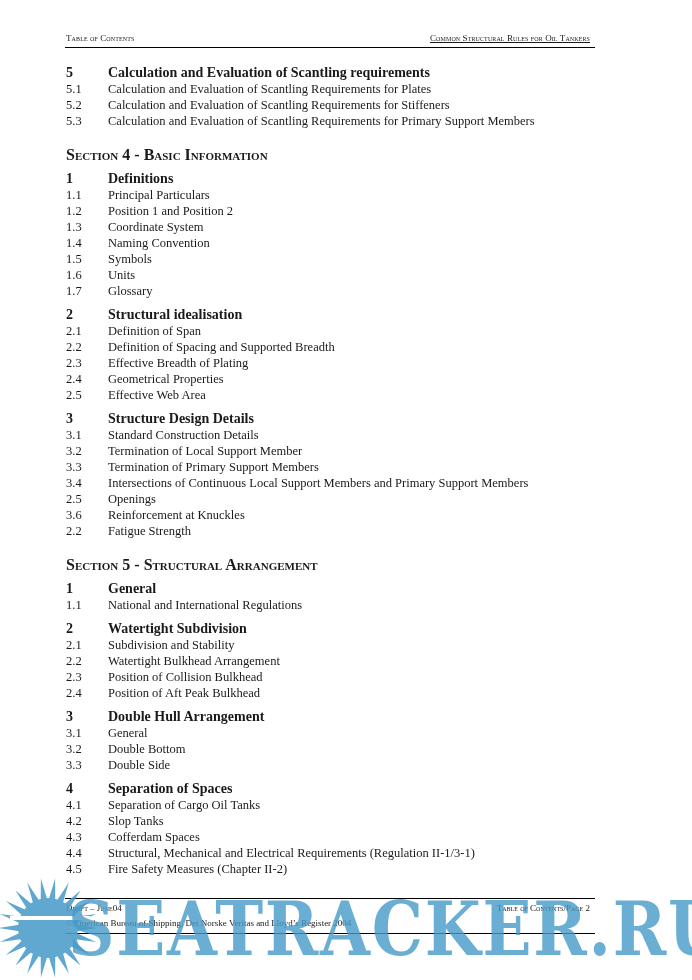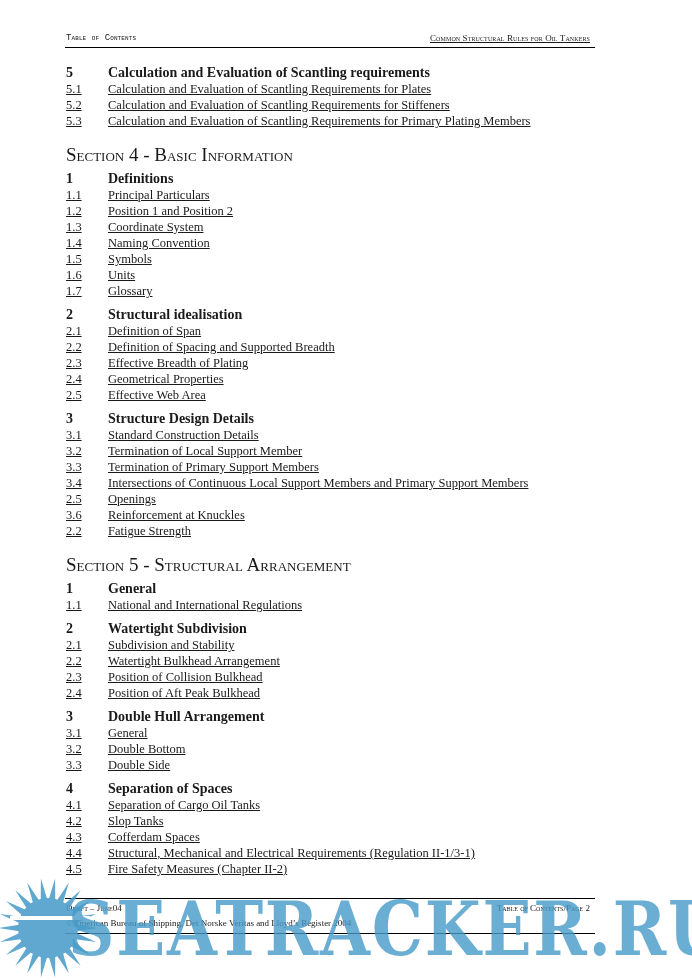--- a/index.html
+++ b/index.html
@@ -6,30 +6,30 @@
   body {
     width: 692px; height: 980px; position: relative; overflow: hidden;
     background: #ffffff; color: #1a1a1a;
     font-family: "Liberation Serif", "DejaVu Serif", serif;
   }
   .header {
     position: absolute; left: 65px; top: 33px; width: 530px; height: 14px;
     border-bottom: 1.2px solid #000;
     font-size: 9px; font-variant: small-caps; letter-spacing: 0.1px;
   }
-  .header .left { position: absolute; left: 1px; top: 0; font-family: Liberation Mono, monospace; }
+  .header .left { position: absolute; left: 1px; top: 0; }
   .header .right { position: absolute; right: 5px; top: 0; text-decoration: underline; }
   .content { position: absolute; left: 66px; top: 64px; width: 560px; }
   .section-title {
-    font-size: 19px; font-weight: normal; font-variant: small-caps;
+    font-size: 16px; font-weight: bold; font-variant: small-caps;
     margin: 17px 0 6px 0; line-height: 18px;
   }
   .group { margin-bottom: 7px; }
   .chapter { display: flex; font-weight: bold; font-size: 14px; line-height: 17px; }
-  .item { display: flex; font-size: 12.5px; line-height: 16px; text-decoration: underline; }
+  .item { display: flex; font-size: 12.5px; line-height: 16px; }
   .num { width: 42px; flex-shrink: 0; }
   .footer {
     position: absolute; left: 65px; top: 898px; width: 530px; height: 34px;
     border-top: 1.2px solid #000; border-bottom: 1.2px solid #000;
     font-size: 9px;
   }
   .footer .fl1 { position: absolute; left: 1px; top: 4px; font-variant: small-caps; }
   .footer .fl2 { position: absolute; left: 1px; top: 19px; }
   .footer .fr { position: absolute; right: 5px; top: 4px; font-variant: small-caps; font-family: Liberation Serif, serif; }
   .watermark { position: absolute; left: 0; top: 876px; width: 692px; height: 104px; pointer-events: none; }
@@ -59,21 +59,21 @@
     <div class="item">
         <span class="num">5.1</span>
         <span>Calculation and Evaluation of Scantling Requirements for Plates</span>
       </div>
     <div class="item">
         <span class="num">5.2</span>
         <span>Calculation and Evaluation of Scantling Requirements for Stiffeners</span>
       </div>
     <div class="item">
         <span class="num">5.3</span>
-        <span>Calculation and Evaluation of Scantling Requirements for Primary Plating Members</span>
+        <span>Calculation and Evaluation of Scantling Requirements for Primary Support Members</span>
       </div>
   </div>
 
   <div class="section-title">Section 4 - Basic Information</div>
 
   <div class="group">
     <div class="chapter">
         <span class="num">1</span>
         <span>Definitions</span>
       </div>

